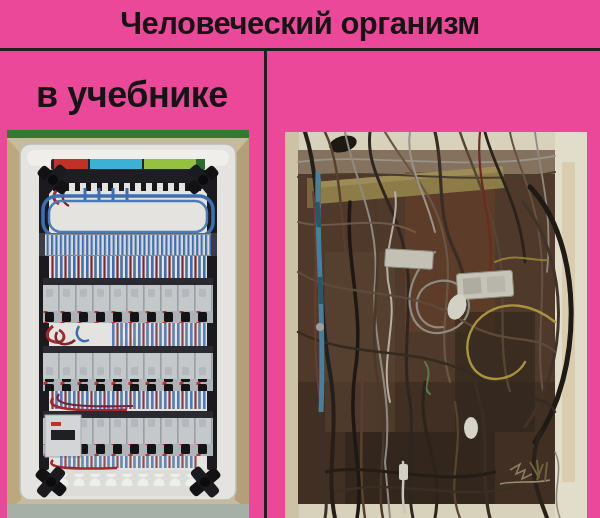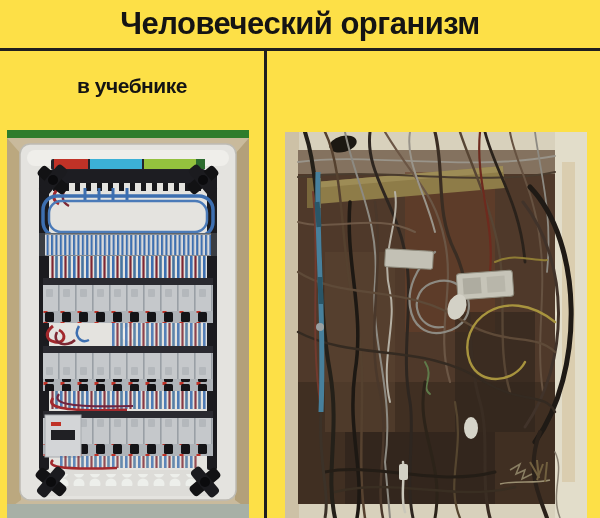--- a/index.html
+++ b/index.html
@@ -1,23 +1,23 @@
 <!DOCTYPE html>
 <html><head>
 <meta charset="utf-8">
 <style>
   html,body{margin:0;padding:0;}
   body{width:600px;height:518px;background:#ffffff;overflow:hidden;
        font-family:"Liberation Sans", sans-serif;}
-  .meme{position:relative;width:600px;height:518px;background:#fde047;}
+  .meme{position:relative;width:600px;height:518px;background:#ec4899;}
   .title{position:absolute;top:2px;left:0;width:100%;text-align:center;
          font-size:31px;font-weight:bold;color:#141414;letter-spacing:-0.5px;line-height:44px;}
   .hline{position:absolute;top:48px;left:0;width:600px;height:3px;background:#1f1f1f;}
   .vline{position:absolute;top:48px;left:264px;width:3px;height:470px;background:#1f1f1f;}
-  .col-label{position:absolute;text-align:center;font-size:21px;font-weight:bold;
+  .col-label{position:absolute;text-align:center;font-size:36px;font-weight:bold;
              color:#141414;letter-spacing:-0.5px;}
   .label-left{top:74px;left:0;width:264px;}
   .label-right{top:74px;left:267px;width:333px;}
   .photo{position:absolute;overflow:hidden;}
   .photo-left{left:7px;top:130px;width:242px;height:388px;}
   .photo-right{left:285px;top:132px;width:302px;height:386px;}
   .photo svg{display:block;width:100%;height:100%;}
 </style>
 </head>
 <body>

